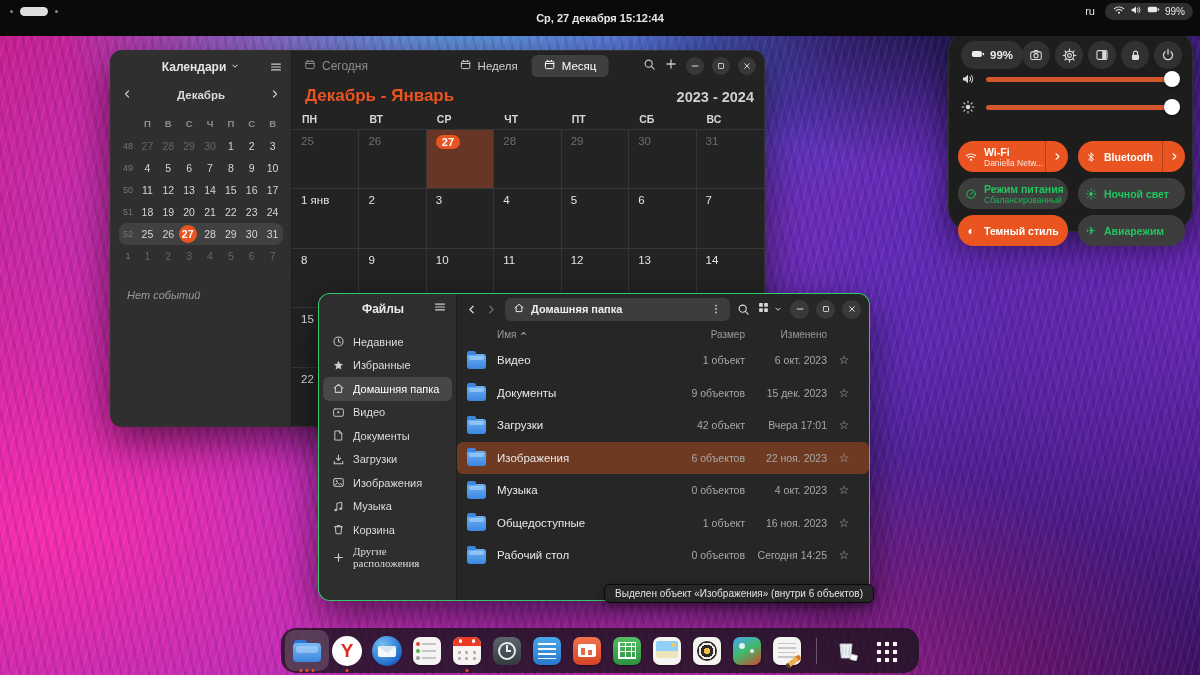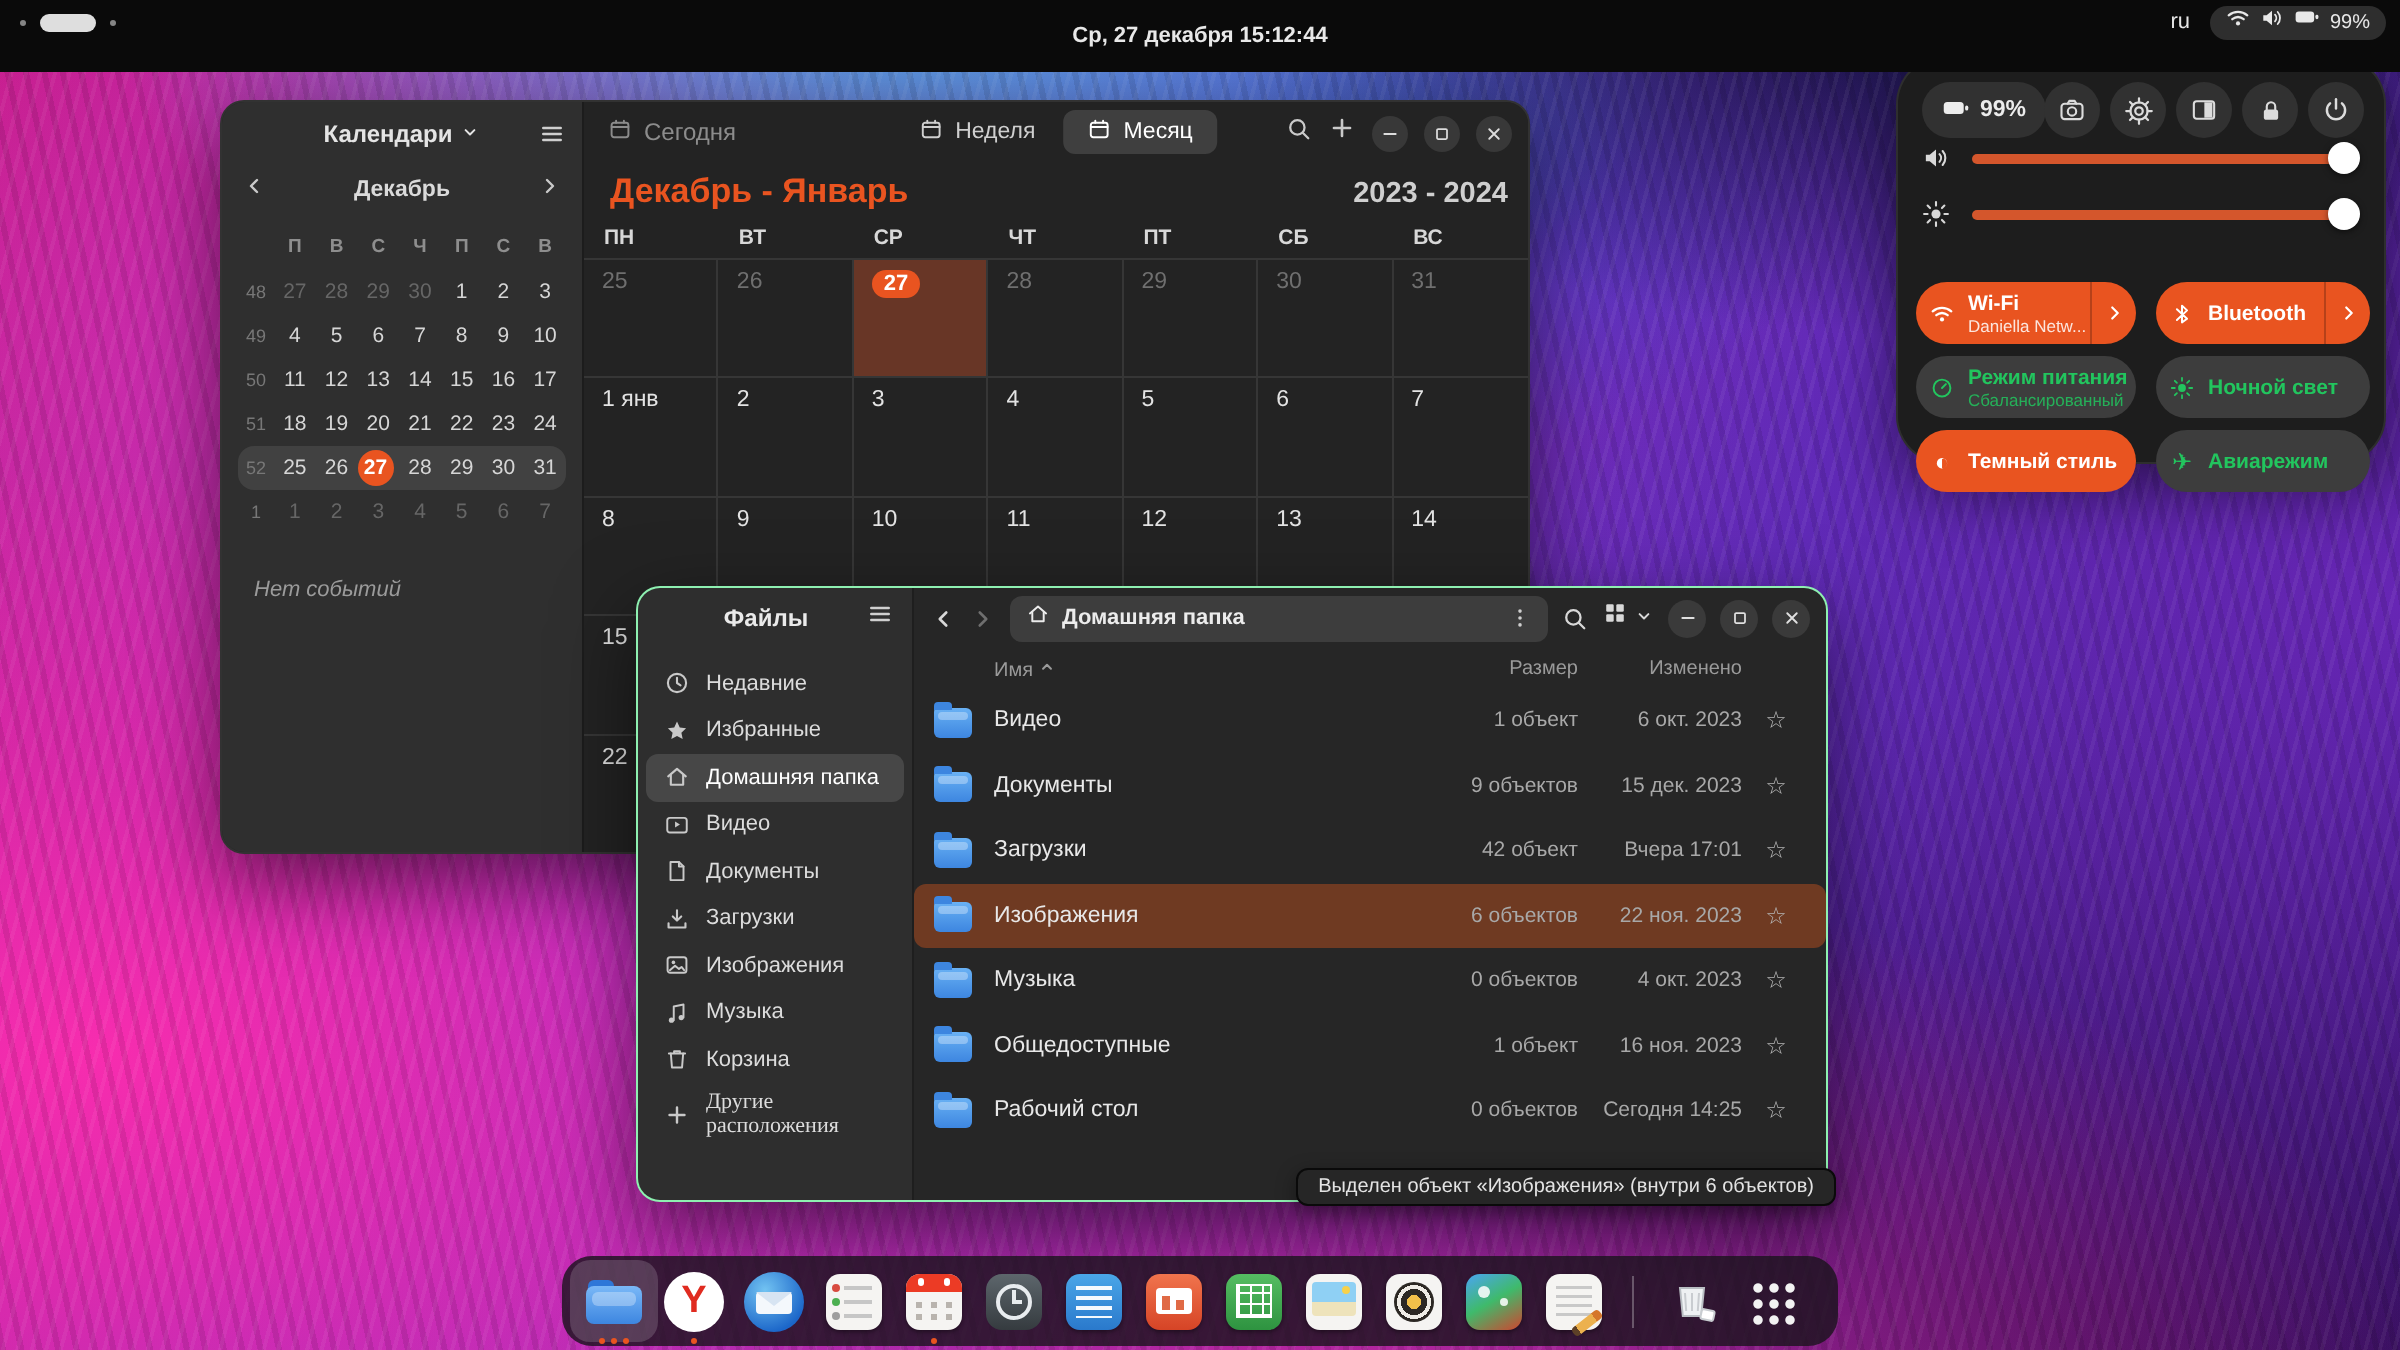--- a/index.html
+++ b/index.html
@@ -76,21 +76,21 @@
   .mgrid{position:absolute;left:0;right:0;top:78px;bottom:0;display:grid;
     grid-template-columns:repeat(7,1fr);grid-template-rows:repeat(5,1fr);}
   .mcell{border-right:1px solid #363636;border-top:1px solid #363636;padding:5px 0 0 9px;
     font-size:11.5px;color:#e3e3e3;box-sizing:border-box;}
   .mcell:nth-child(7n){border-right:none;}
   .mcell.dim{color:#6f6f6f;}
   .mcell.today{background:rgba(201,81,43,.42);}
   .badge{display:inline-block;min-width:12px;padding:1px 6px;border-radius:10px;background:#e95420;
     color:#fff;font-weight:700;font-size:11px;text-align:center;}
   
-  .fwin{left:318px;top:293px;width:596px;height:308px;z-index:3;background:#86efac;}
+  .fwin{left:318px;top:293px;width:552px;height:308px;z-index:3;background:#22c55e;}
   .fside{position:absolute;left:0;top:0;width:137px;height:100%;background:#2e2e2e;
     border-radius:11px 0 0 11px;border-right:1px solid #1e1e1e;}
   .fside-head{position:absolute;top:0;left:0;right:0;height:30px;display:flex;align-items:center;}
   .fside-head .ttl{flex:1;text-align:center;font-size:12px;font-weight:700;color:#eaeaea;padding-left:14px;}
   .fside-head .bg{margin-right:9px;color:#cfcfcf;}
   .fside-list{position:absolute;top:36px;left:4px;right:4px;}
   .fitem{height:23.5px;display:flex;align-items:center;gap:8px;padding-left:9px;font-size:11px;
     color:#dcdcdc;border-radius:6px;}
   .fitem .fic{color:#c9c9c9;display:flex;}
   .fitem.sel{background:#474747;color:#fff;}

